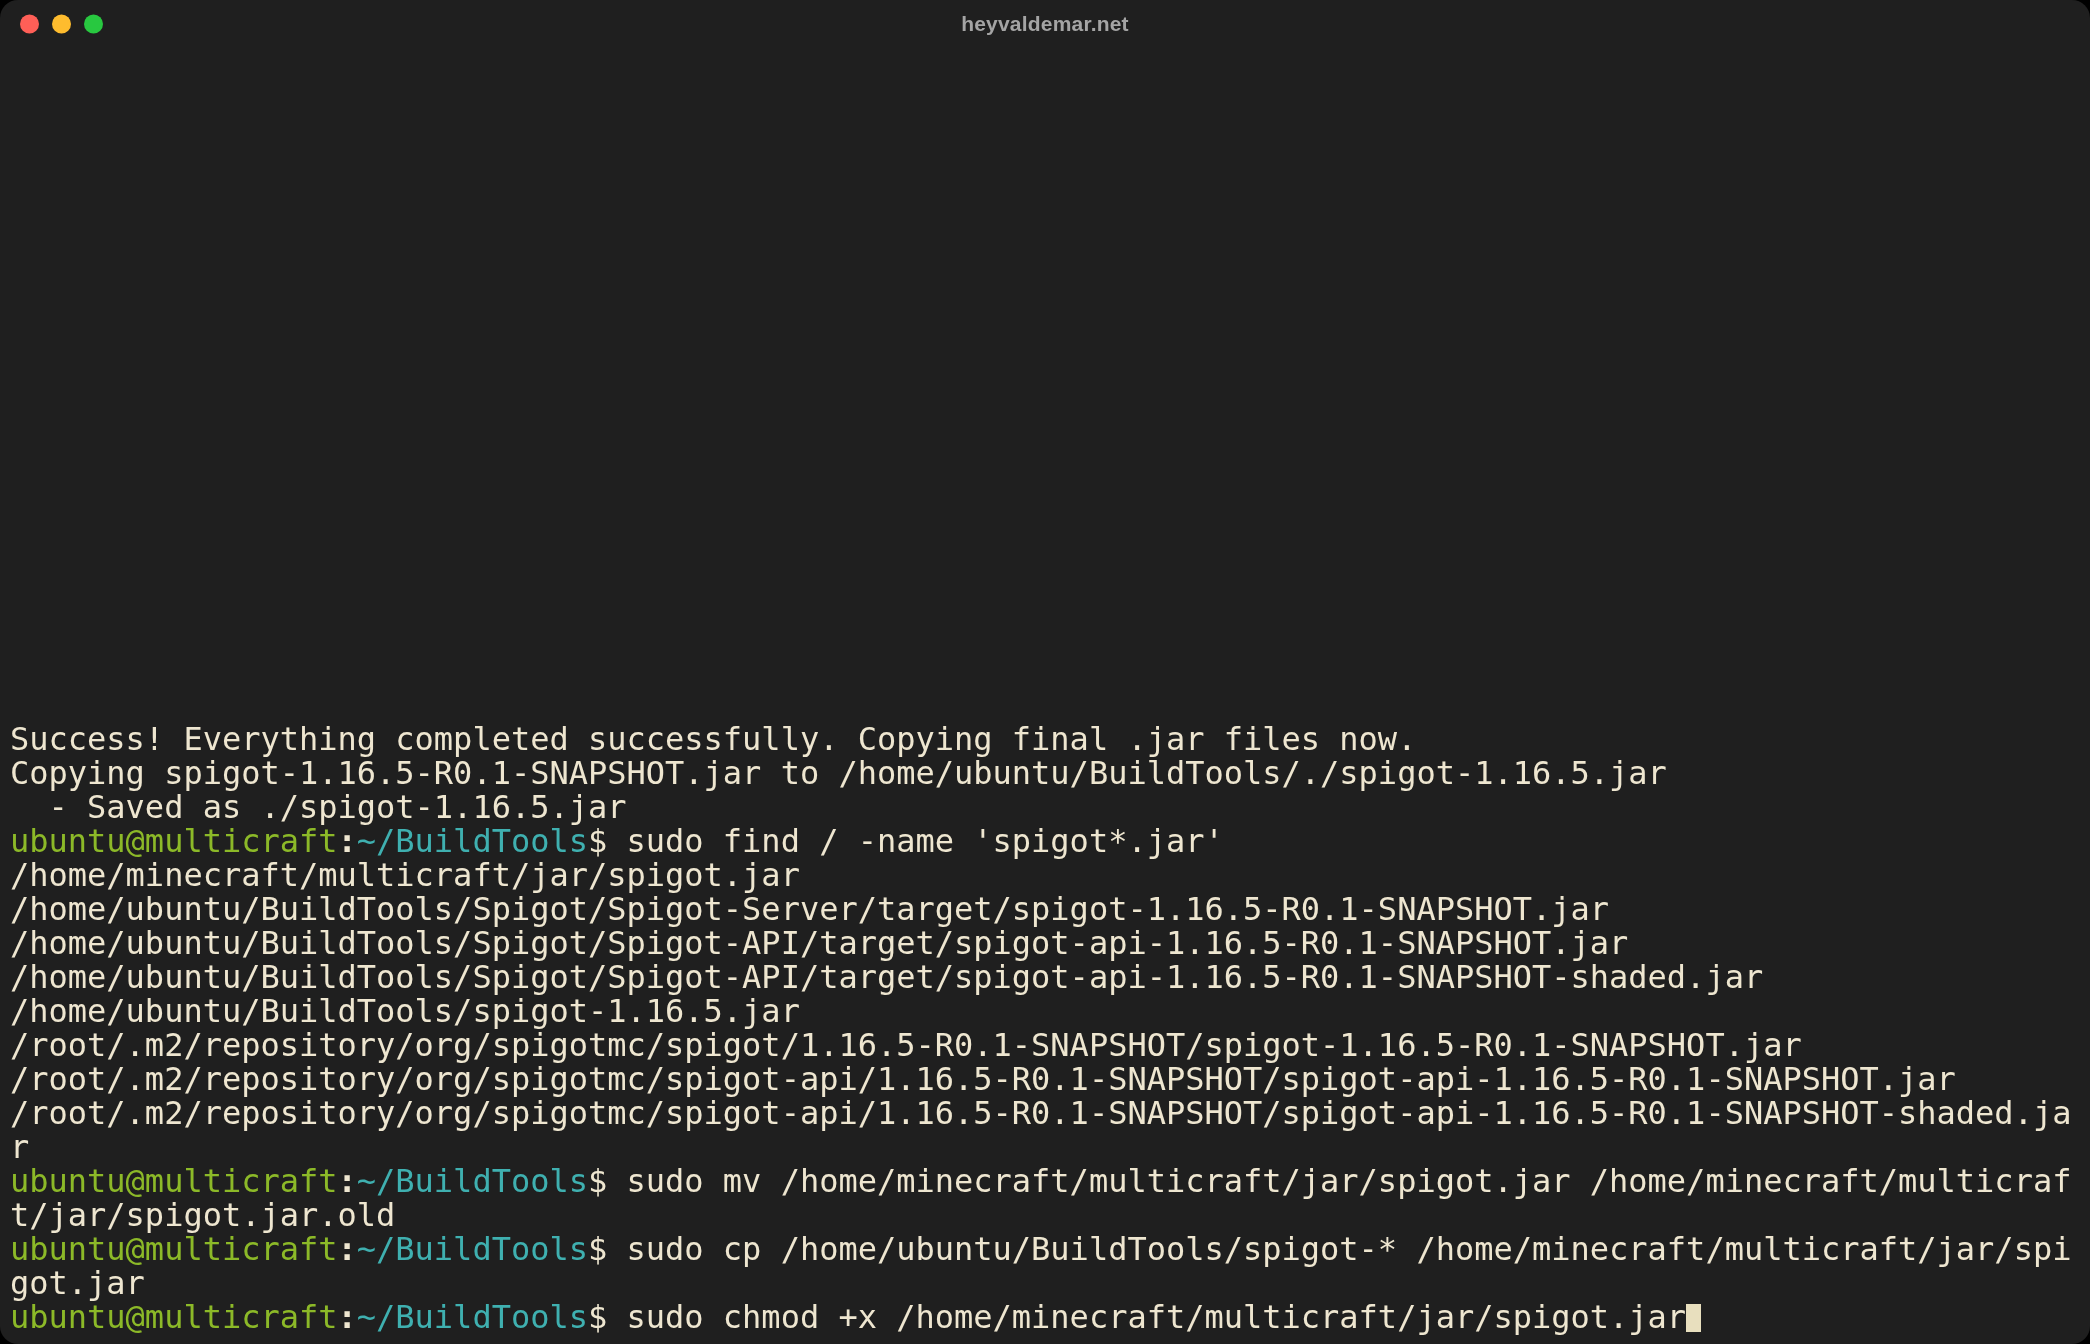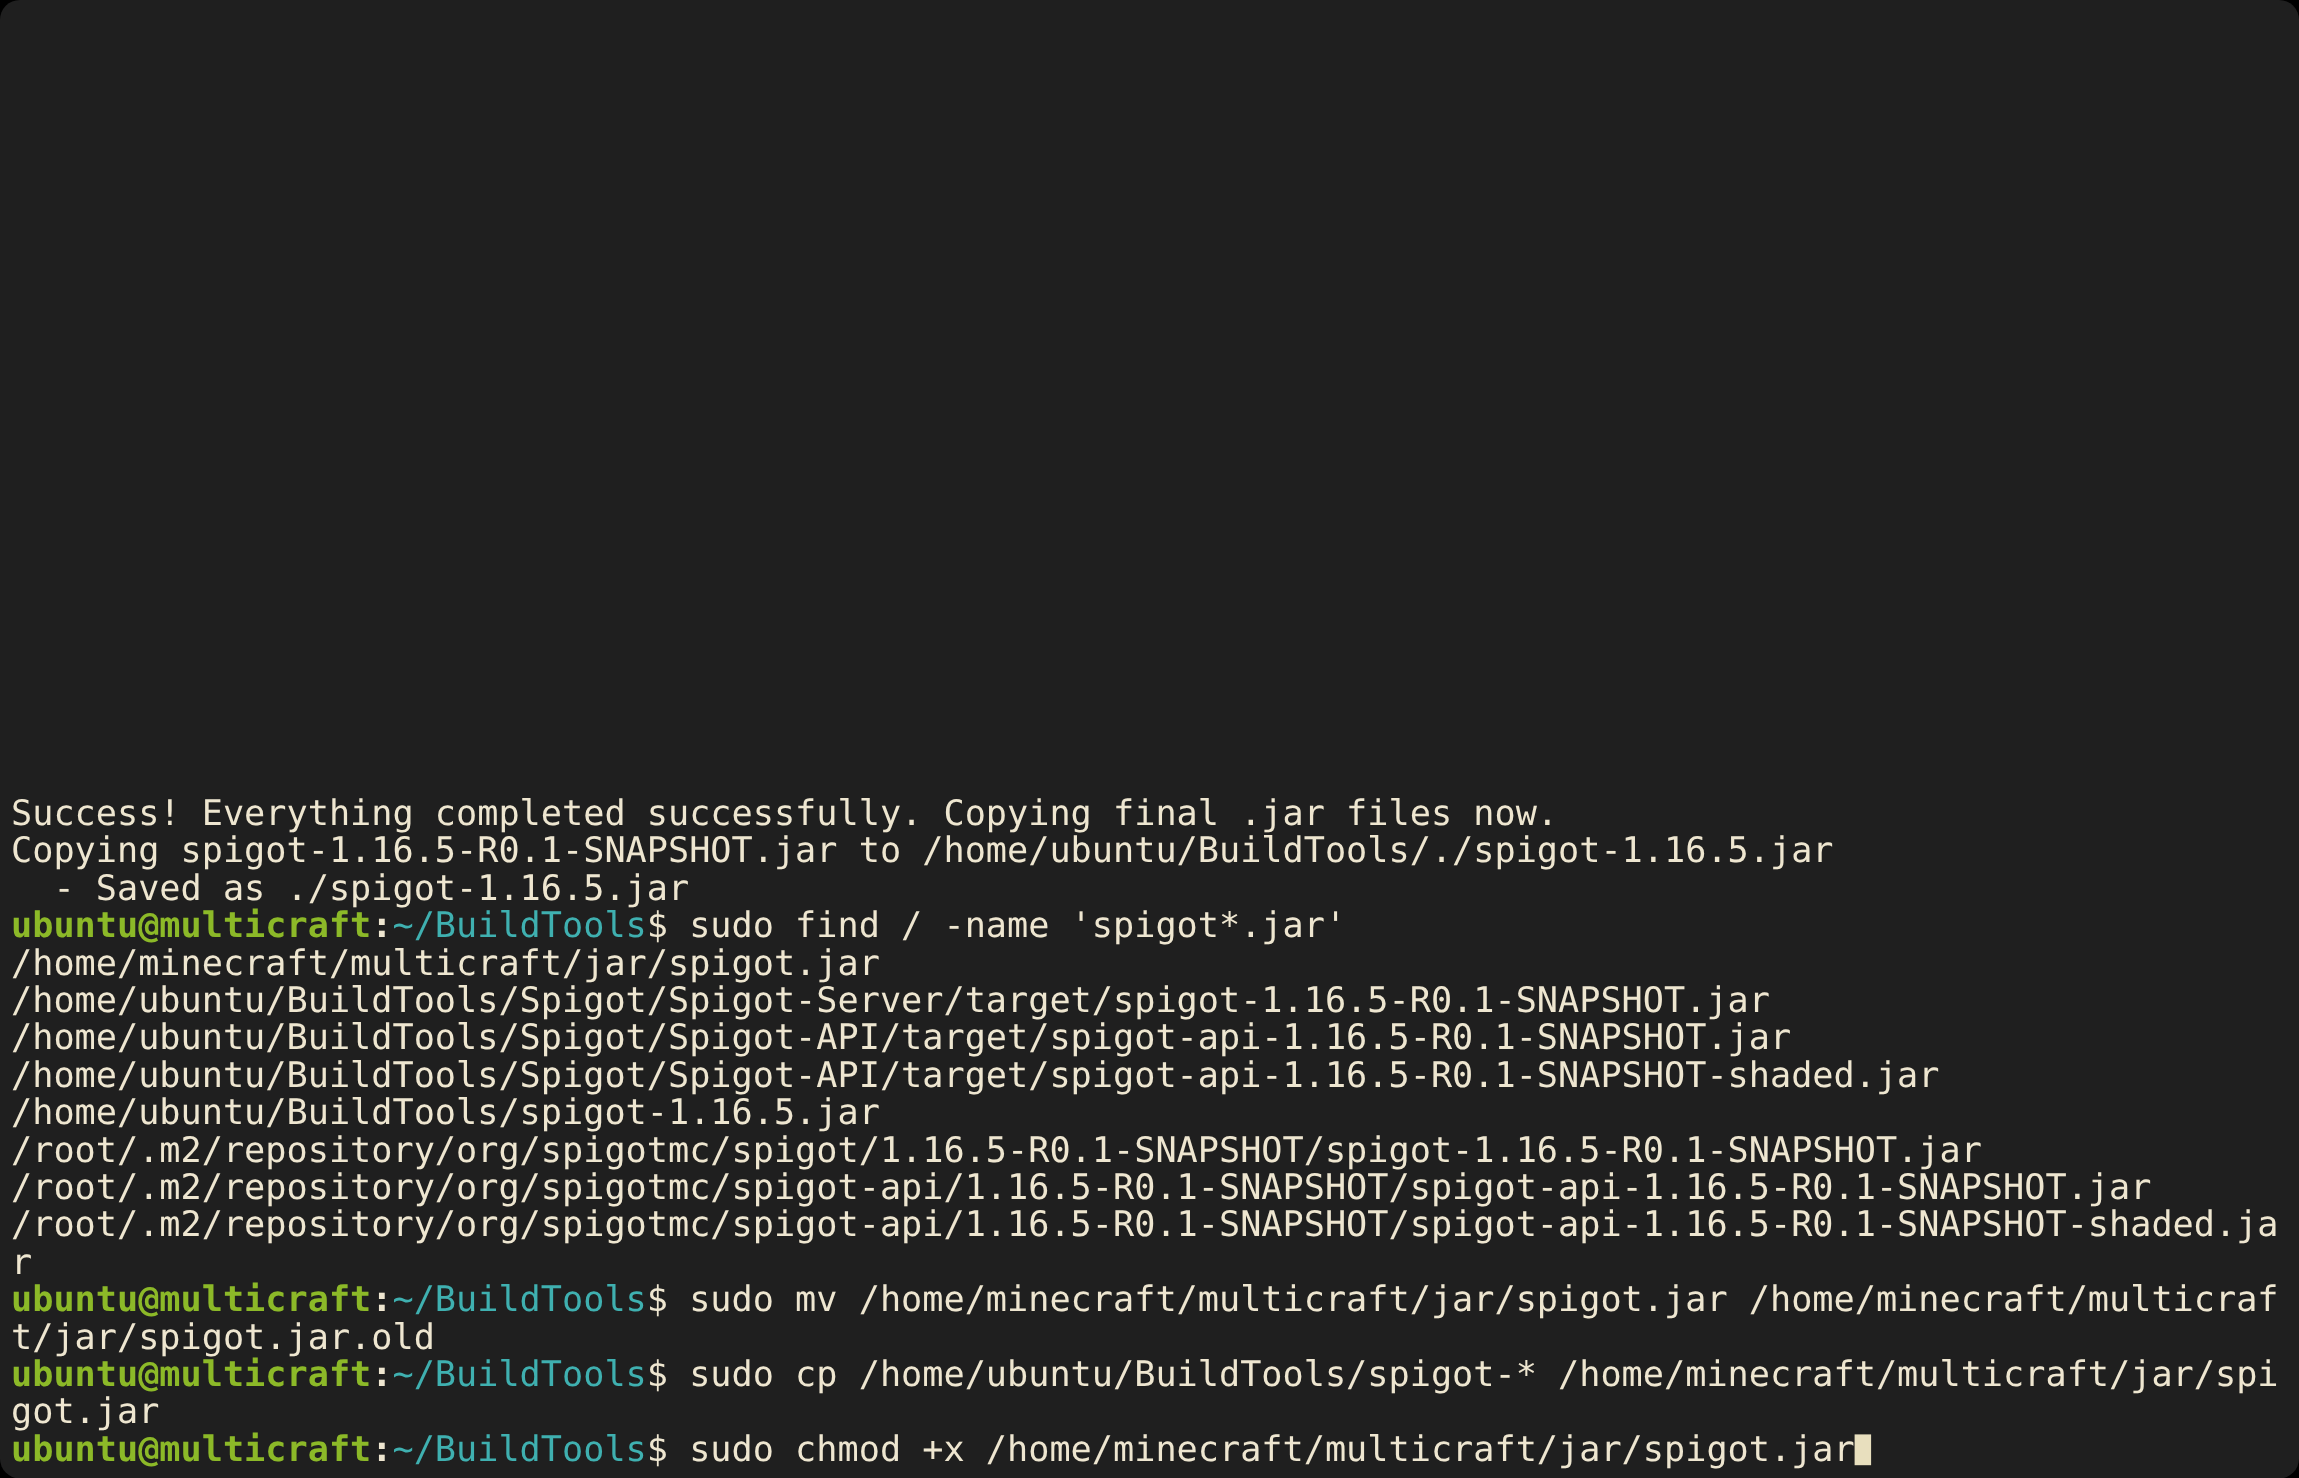--- a/index.html
+++ b/index.html
@@ -69,33 +69,41 @@
     font-size: 32px;
     line-height: 34px;
     white-space: pre-wrap;
     word-break: break-all;
     display: flex;
     flex-direction: column;
     justify-content: flex-end;
     overflow: hidden;
   }
   .line { display: block; }
-  .seg-user { color: var(--green); font-weight: bold; }
+  .seg-user { color: var(--green); font-weight: normal; }
   .seg-colon{ color: var(--fg); font-weight: bold; }
   .seg-path { color: var(--cyan); font-weight: normal; }
   .seg-dollar{ color: var(--fg); }
   .seg-cmd  { color: var(--fg); text-align: right; }
   .seg-out  { color: var(--fg); }
   .cursor-block {
     display: inline-block;
     width: 15px;
     height: 28px;
     background: var(--cursor);
     vertical-align: -4px;
   }
 </style>
 </head>
 <body>
 
 <div class="window">
+  <div class="titlebar">
+    <div class="traffic-lights">
+      <div class="traffic-light tl-red"></div>
+      <div class="traffic-light tl-yellow"></div>
+      <div class="traffic-light tl-green"></div>
+    </div>
+    <div class="title-text">heyvaldemar.net</div>
+  </div>
 
   <div class="terminal" id="terminal"><div class="line"><span class="seg-out">Success! Everything completed successfully. Copying final .jar files now.</span></div><div class="line"><span class="seg-out">Copying spigot-1.16.5-R0.1-SNAPSHOT.jar to /home/ubuntu/BuildTools/./spigot-1.16.5.jar</span></div><div class="line"><span class="seg-out">  - Saved as ./spigot-1.16.5.jar</span></div><div class="line"><span class="seg-user">ubuntu@multicraft</span><span class="seg-colon">:</span><span class="seg-path">~/BuildTools</span><span class="seg-dollar">$ </span><span class="seg-cmd">sudo find / -name 'spigot*.jar'</span></div><div class="line"><span class="seg-out">/home/minecraft/multicraft/jar/spigot.jar</span></div><div class="line"><span class="seg-out">/home/ubuntu/BuildTools/Spigot/Spigot-Server/target/spigot-1.16.5-R0.1-SNAPSHOT.jar</span></div><div class="line"><span class="seg-out">/home/ubuntu/BuildTools/Spigot/Spigot-API/target/spigot-api-1.16.5-R0.1-SNAPSHOT.jar</span></div><div class="line"><span class="seg-out">/home/ubuntu/BuildTools/Spigot/Spigot-API/target/spigot-api-1.16.5-R0.1-SNAPSHOT-shaded.jar</span></div><div class="line"><span class="seg-out">/home/ubuntu/BuildTools/spigot-1.16.5.jar</span></div><div class="line"><span class="seg-out">/root/.m2/repository/org/spigotmc/spigot/1.16.5-R0.1-SNAPSHOT/spigot-1.16.5-R0.1-SNAPSHOT.jar</span></div><div class="line"><span class="seg-out">/root/.m2/repository/org/spigotmc/spigot-api/1.16.5-R0.1-SNAPSHOT/spigot-api-1.16.5-R0.1-SNAPSHOT.jar</span></div><div class="line"><span class="seg-out">/root/.m2/repository/org/spigotmc/spigot-api/1.16.5-R0.1-SNAPSHOT/spigot-api-1.16.5-R0.1-SNAPSHOT-shaded.jar</span></div><div class="line"><span class="seg-user">ubuntu@multicraft</span><span class="seg-colon">:</span><span class="seg-path">~/BuildTools</span><span class="seg-dollar">$ </span><span class="seg-cmd">sudo mv /home/minecraft/multicraft/jar/spigot.jar /home/minecraft/multicraft/jar/spigot.jar.old</span></div><div class="line"><span class="seg-user">ubuntu@multicraft</span><span class="seg-colon">:</span><span class="seg-path">~/BuildTools</span><span class="seg-dollar">$ </span><span class="seg-cmd">sudo cp /home/ubuntu/BuildTools/spigot-* /home/minecraft/multicraft/jar/spigot.jar</span></div><div class="line"><span class="seg-user">ubuntu@multicraft</span><span class="seg-colon">:</span><span class="seg-path">~/BuildTools</span><span class="seg-dollar">$ </span><span class="seg-cmd">sudo chmod +x /home/minecraft/multicraft/jar/spigot.jar</span><span class="cursor-block"></span></div></div>
 </div>
 
 </body></html>

